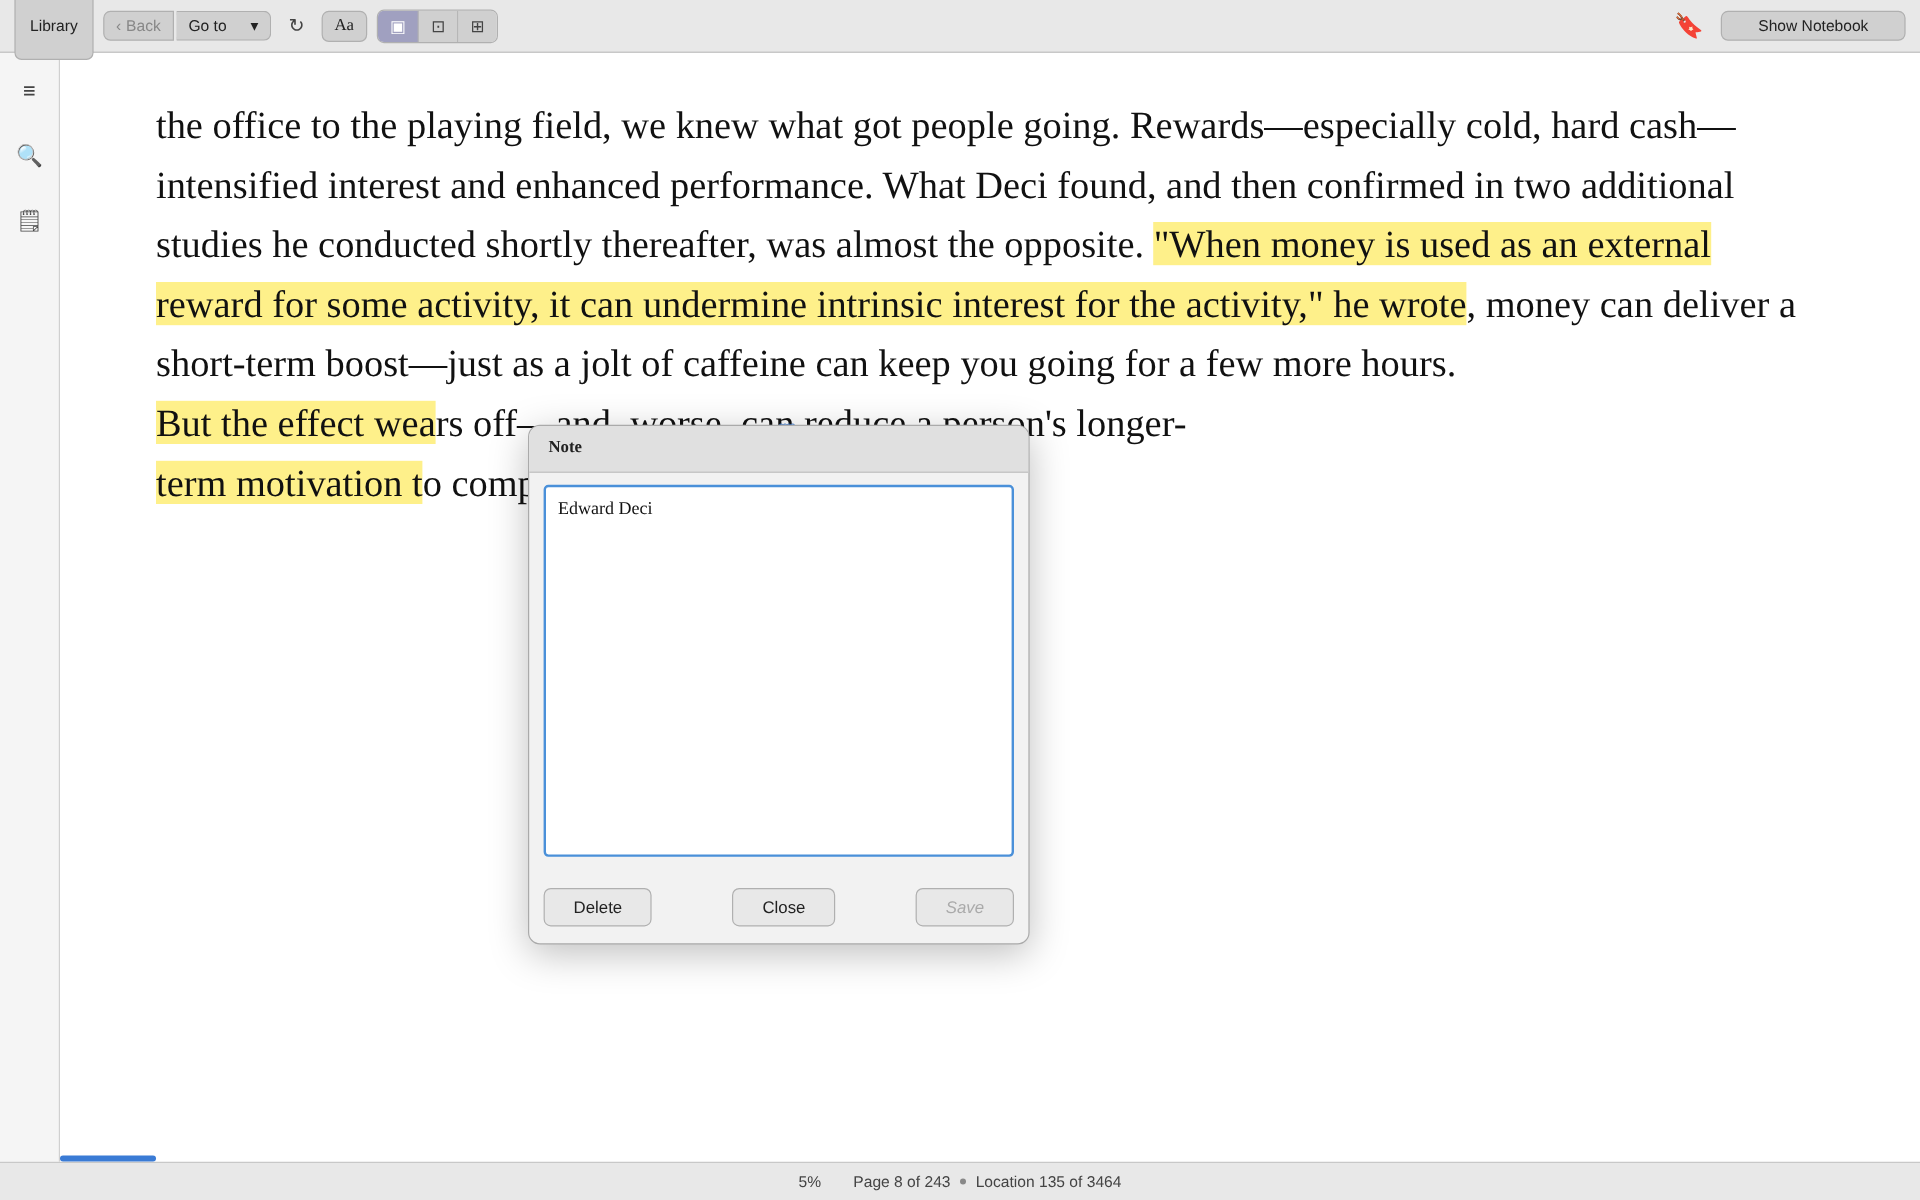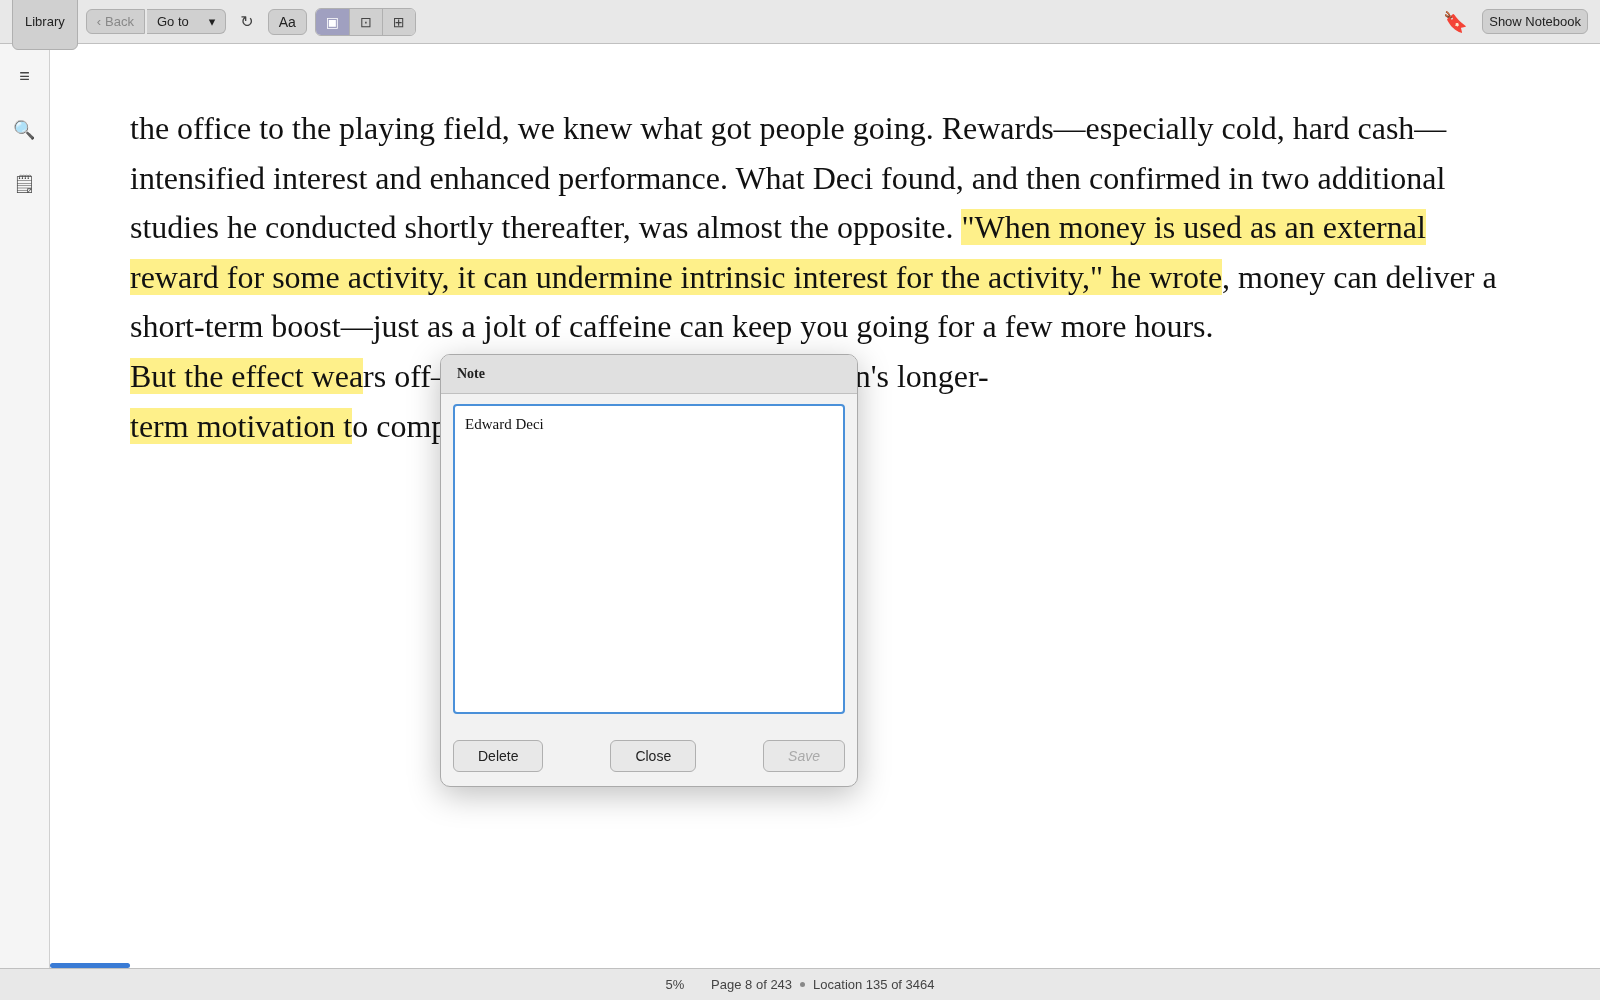--- a/index.html
+++ b/index.html
@@ -72,20 +72,21 @@
       padding: 4px 6px;
     }
     .font-btn {
       background: #d0d0d0;
       border: 1px solid #b0b0b0;
       border-radius: 6px;
       padding: 4px 10px;
       font-size: 14px;
       cursor: pointer;
       color: #222;
+      font-family: Liberation Serif, serif;
     }
     .view-btns {
       display: flex;
       border: 1px solid #b0b0b0;
       border-radius: 6px;
       overflow: hidden;
     }
     .view-btn {
       background: #d0d0d0;
       border: none;
@@ -106,21 +107,21 @@
       border: none;
       font-size: 20px;
       cursor: pointer;
       color: #444;
       padding: 4px 6px;
     }
     .show-notebook-btn {
       background: #d0d0d0;
       border: 1px solid #b0b0b0;
       border-radius: 6px;
-      padding: 4px 6px;
+      padding: 4px 30px;
       font-size: 13px;
       cursor: pointer;
       color: #222;
     }
 
     
     .main-area {
       display: flex;
       height: calc(1000px - 44px - 32px);
     }
@@ -140,21 +141,21 @@
       font-size: 18px;
       color: #444;
       cursor: pointer;
       padding: 6px;
     }
 
     
     .book-content {
       flex: 1;
       background: #fff;
-      padding: 60px 80px 40px 80px;
+      padding: 36px 80px 40px 80px;
       overflow: hidden;
       position: relative;
       font-size: 32px;
       line-height: 1.55;
       color: #111;
       font-family: Georgia, 'Times New Roman', serif;
     }
 
     .highlighted {
       background-color: #fef08a;

